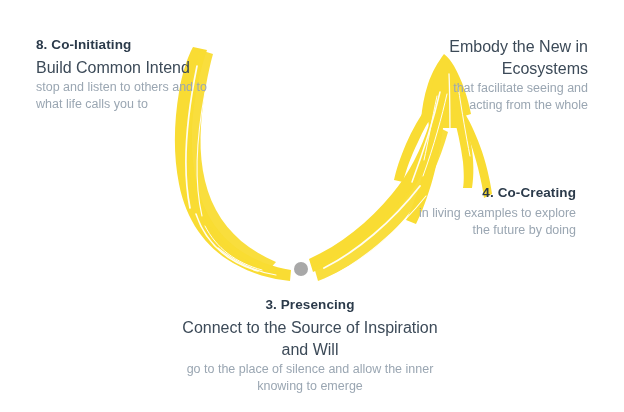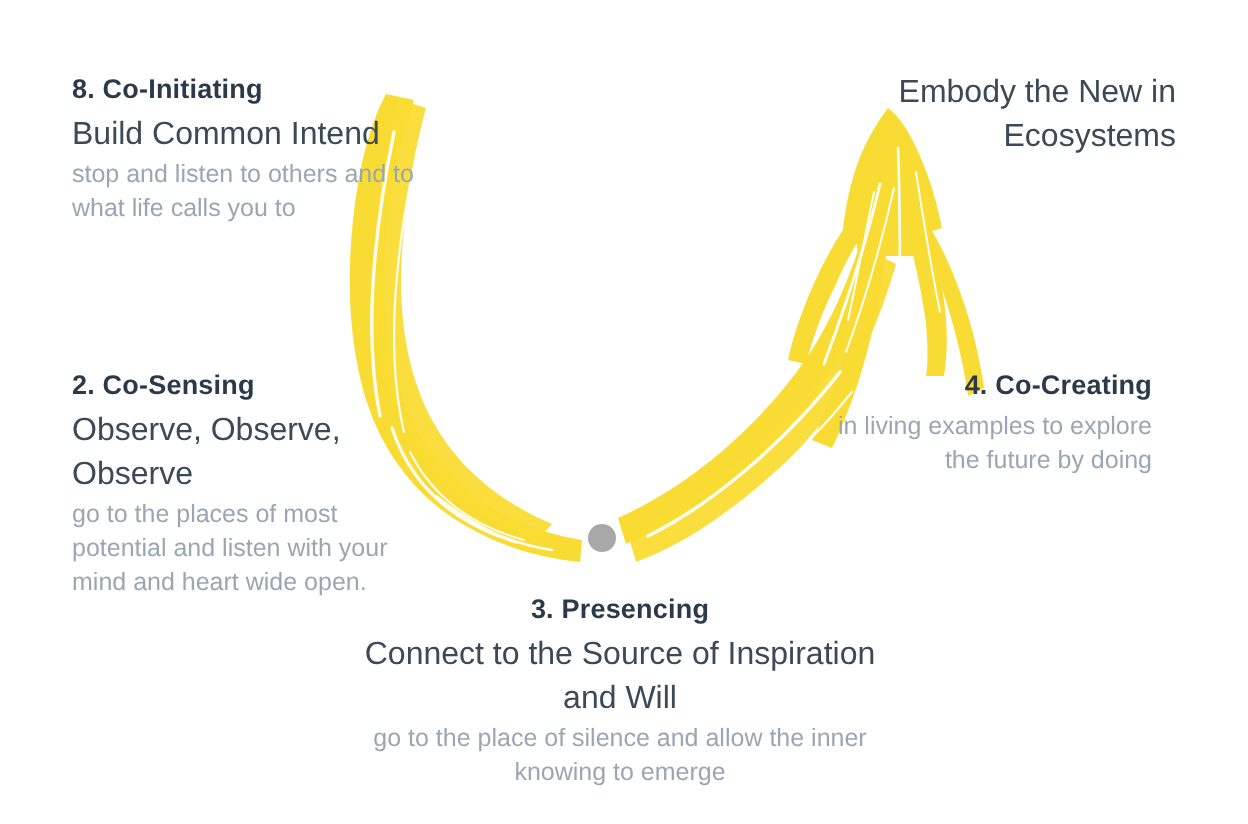--- a/index.html
+++ b/index.html
@@ -181,34 +181,30 @@
   </svg>
 
   <div id="center-dot"></div>
 
   <div class="block align-left" id="block-1">
     <div class="heading">8. Co-Initiating</div>
     <div class="subhead">Build Common Intend</div>
     <div class="detail">stop and listen to others and to what life calls you to</div>
   </div>
 
-  <div class="block align-left" id="block-2">
-    <div class="heading">2. Co-Sensing</div>
-    <div class="subhead">Observe, Observe, Observe</div>
-    <div class="detail">go to the places of most potential and listen with your mind and heart wide open.</div>
-  </div>
 
   <div class="block align-center" id="block-3">
     <div class="heading">3. Presencing</div>
     <div class="subhead">Connect to the Source of Inspiration and Will</div>
     <div class="detail">go to the place of silence and allow the inner knowing to emerge</div>
   </div>
 
   <div class="block align-right" id="block-4">
     <div class="heading">4. Co-Creating</div>
     <div class="detail">in living examples to explore the future by doing</div>
   </div>
 
   <div class="block align-right" id="block-5">
     <div class="subhead">Embody the New in Ecosystems</div>
+    <div class="detail">that facilitate seeing and acting from the whole</div>
   </div>
 
 </div>
 
 </body></html>

